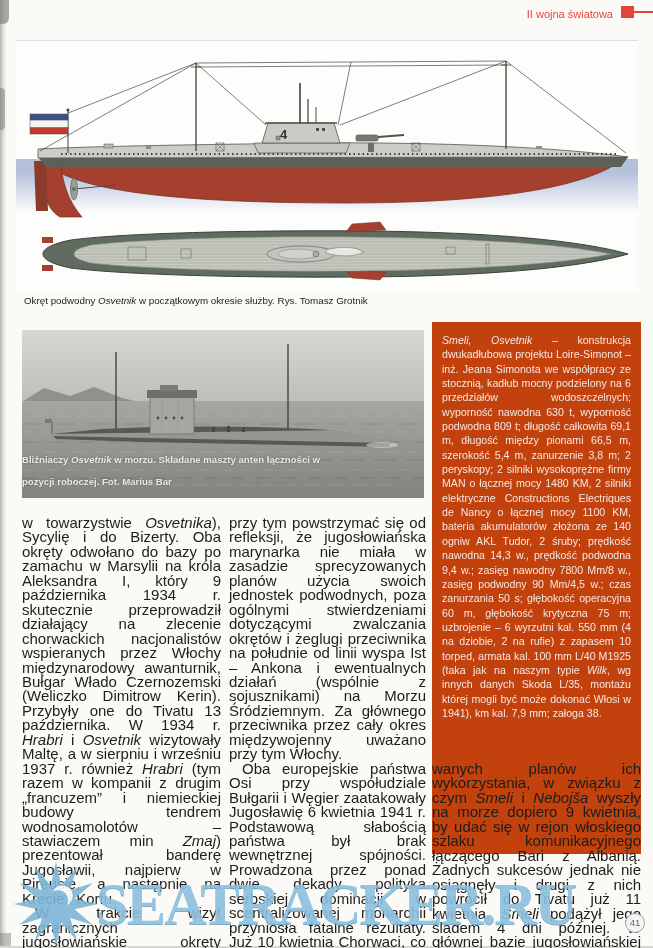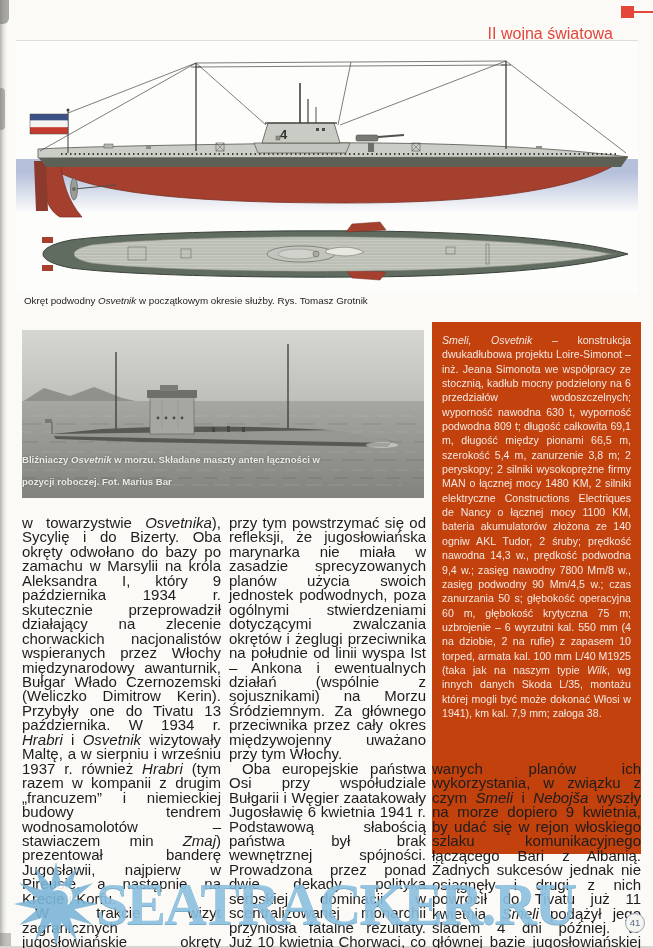--- a/index.html
+++ b/index.html
@@ -7,21 +7,21 @@
         font-family:"Liberation Sans",sans-serif;color:#1e1e1e;}
   
   .edge-left{position:absolute;left:0;top:0;width:7px;height:948px;
              background:linear-gradient(90deg,#b4b4b0,#e6e6e2 55%,rgba(255,255,255,0));}
   .smudge{position:absolute;background:#7c7c78;}
   .smudge.s1{left:0;top:0;width:9px;height:24px;opacity:.65;border-radius:0 0 6px 0;}
   .smudge.s2{left:0;top:88px;width:5px;height:42px;opacity:.55;border-radius:0 4px 4px 0;}
   .smudge.s3{left:0;top:933px;width:11px;height:15px;opacity:.45;}
   .bottom-edge{position:absolute;left:0;bottom:0;width:100%;height:2px;background:#d6d6d2;}
   
-  .hdr-label{position:absolute;top:25px;right:40px;font-size:16px;color:#e4463a;}
+  .hdr-label{position:absolute;top:8px;right:40px;font-size:11px;color:#e4463a;}
   .hdr-square{position:absolute;top:6px;right:19px;width:13px;height:12px;background:#e4463a;}
   .hdr-line{position:absolute;top:11px;right:0;width:20px;height:2px;background:#e4463a;}
   
   figure{margin:0;padding:0;}
   .drawing{position:absolute;left:16px;top:40px;width:622px;height:252px;background:#fdfdfc;
            border-top:1px solid #dcdee1;}
   .drawing-caption{position:absolute;left:24px;top:295px;width:580px;font-size:9.8px;color:#232323;}
   
   .photo{position:absolute;left:22px;top:330px;width:402px;height:168px;background:#b5b5b2;}
   .photo-caption{position:absolute;left:0;bottom:5px;width:320px;font-size:9.6px;line-height:22px;

